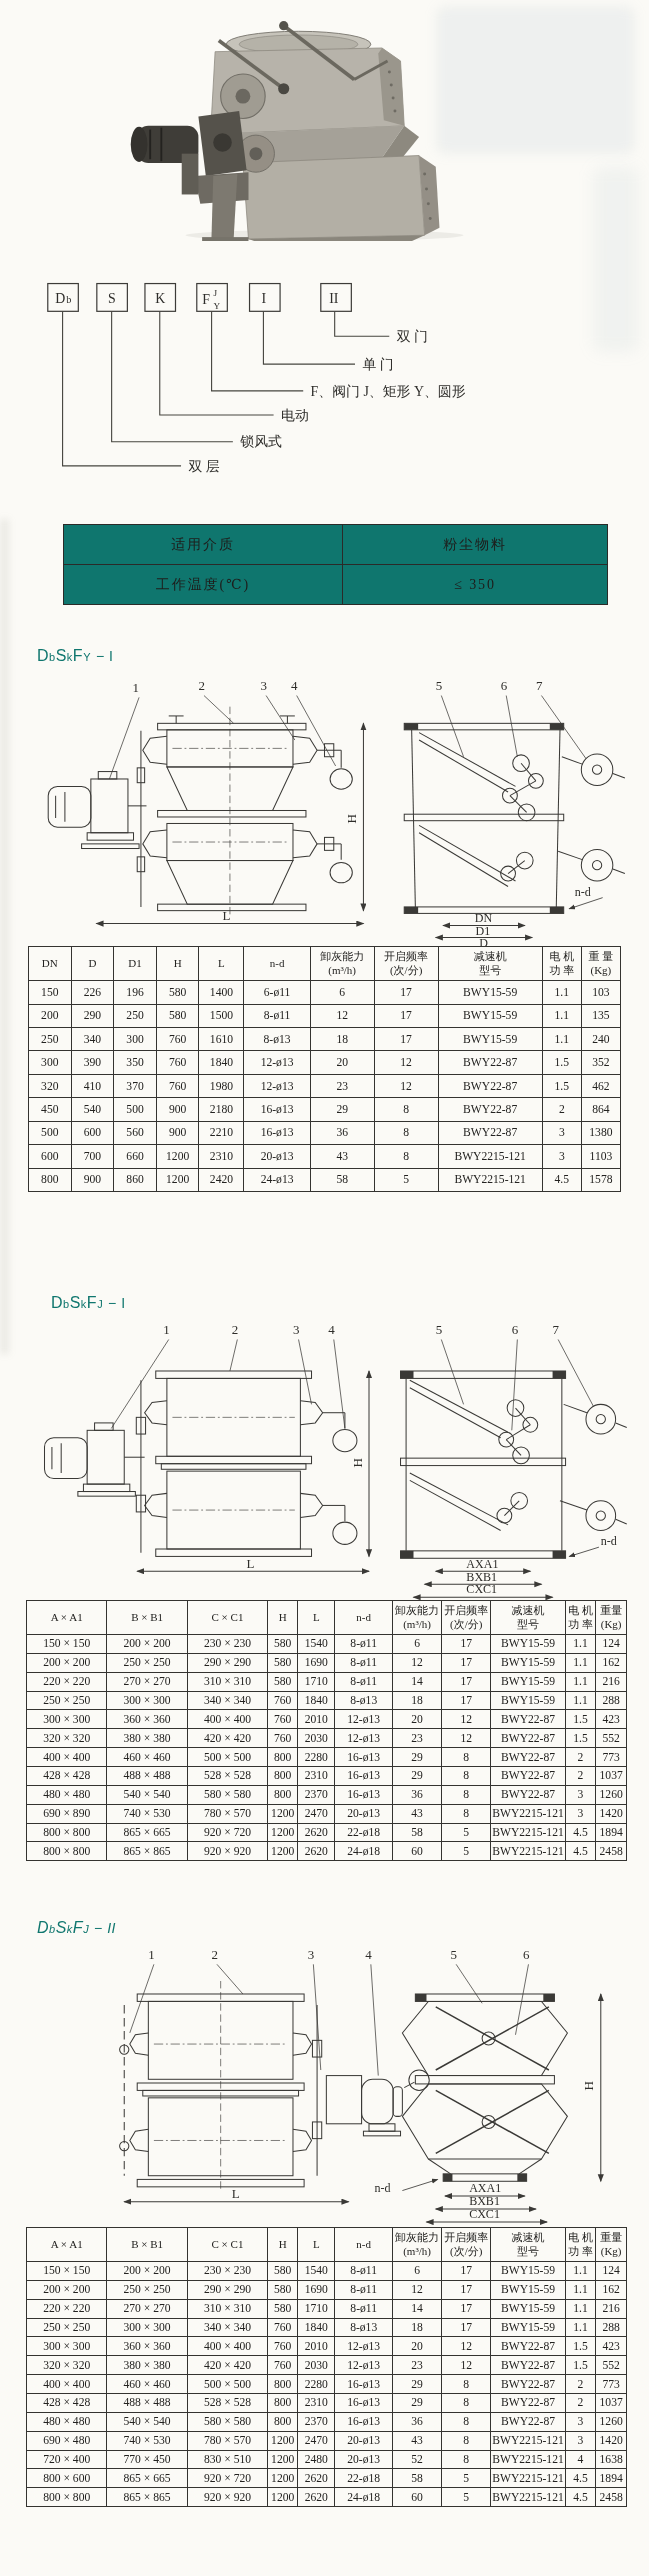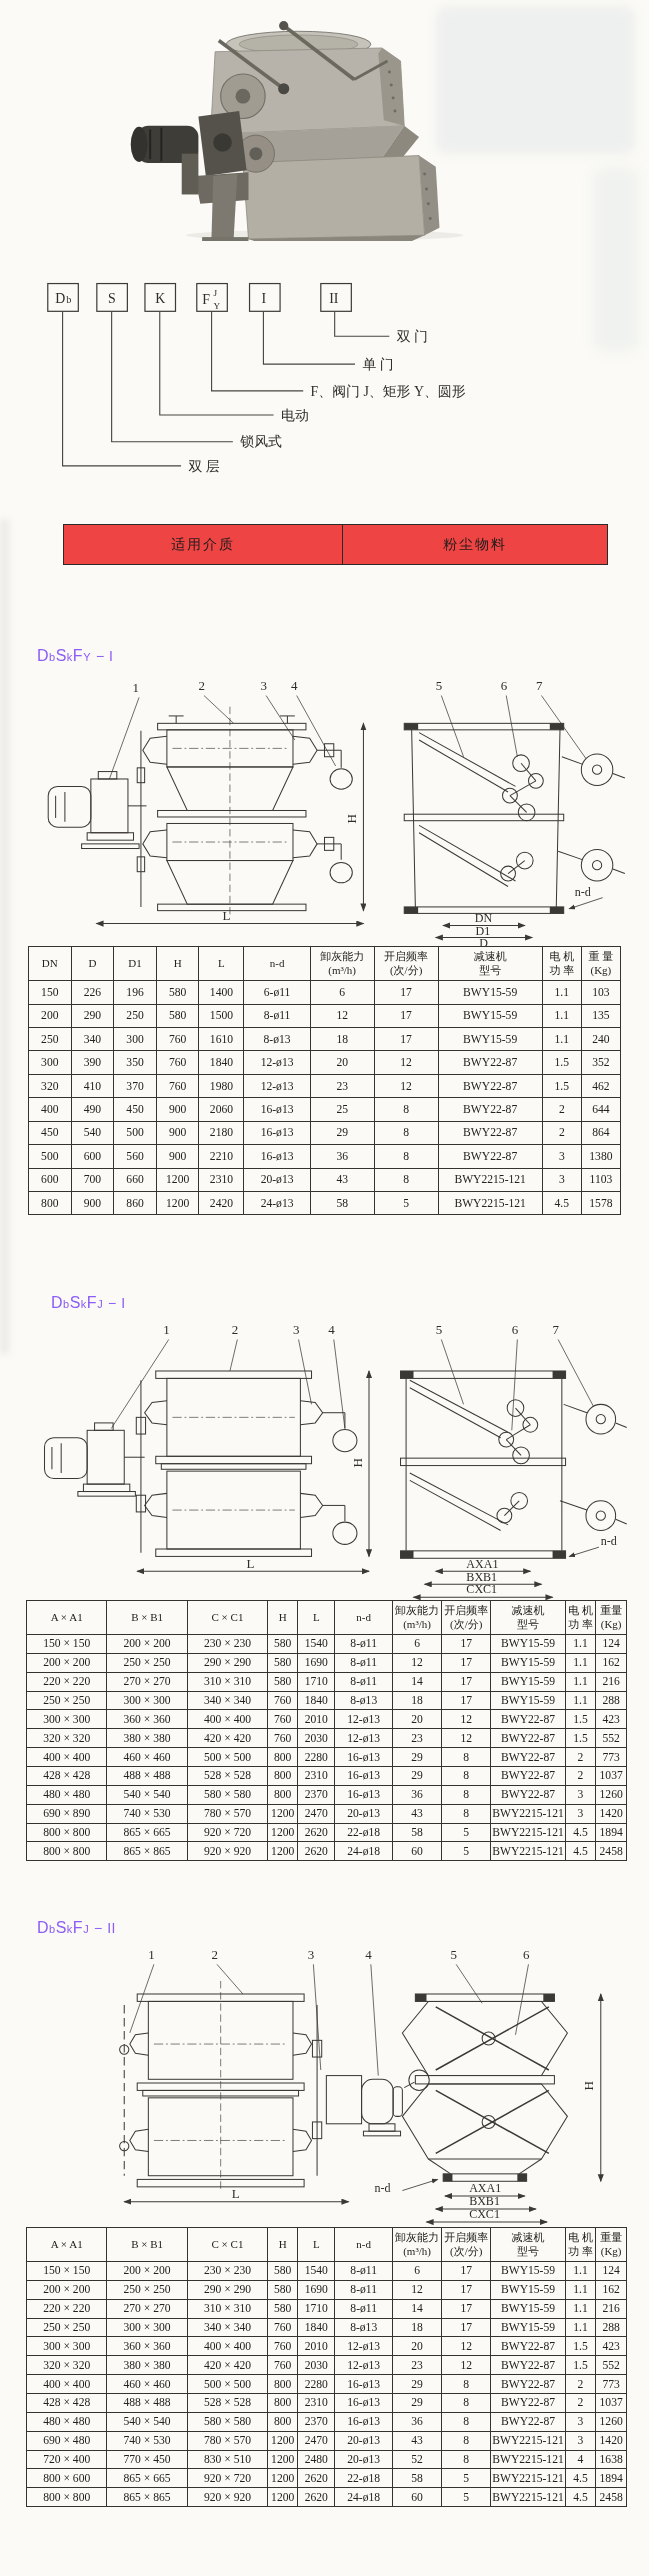--- a/index.html
+++ b/index.html
@@ -9,29 +9,29 @@
     font-family:"Liberation Serif","DejaVu Serif",serif;
     color:#1e1d1b;
   }
   .artifact{position:absolute;pointer-events:none;}
   svg text{font-family:"Liberation Serif","DejaVu Serif",serif;fill:#2e2d2a;}
   .abs{position:absolute;}
   
   .sec-heading{
     position:absolute;left:37px;
     font-family:"Liberation Sans","DejaVu Sans",sans-serif;
-    font-size:16px;color:#8b5cf6;letter-spacing:0.5px;
+    font-size:16px;color:#0f766e;letter-spacing:0.5px;
   }
   .sec-heading .sm{font-size:11px;}
   .sec-heading .suffix{font-size:14px;}
   
   .specs{
     position:absolute;left:63px;top:524px;width:545px;
     border-collapse:collapse;table-layout:fixed;
-    background:#ef4444;
+    background:#0f766e;
   }
   .specs td{
     border:1.3px solid #2b2a28;height:37px;text-align:center;
     font-size:14px;letter-spacing:1.9px;
   }
   
   table.dims{
     position:absolute;border-collapse:collapse;table-layout:fixed;
     background:#fbfaf6;
   }
@@ -143,20 +143,24 @@
       <text x="259" y="182">锁风式</text>
       <text x="203" y="208">双 层</text>
     </g>
   </svg>
 
   <table class="specs">
     <tbody>
         <tr>
       <td style="width:276px">适用介质</td>
       <td>粉尘物料</td>
+    </tr>
+    <tr>
+      <td>工作温度(℃)</td>
+      <td>≤ 350</td>
     </tr>
   </tbody>
     </table>
 
   <div class="sec-heading" style="top:647px;">
     <span>D</span><span class="sm">b</span><span>S</span><span class="sm">k</span><span>F</span><span class="sm">Y</span>
     <span class="suffix">− I</span>
   </div>
 
   <svg class="abs" style="left:0;top:675px;" width="649" height="271" viewBox="0 0 700 292">
@@ -367,33 +371,20 @@
           <td>760</td>
           <td>1980</td>
           <td>12-ø13</td>
           <td>23</td>
           <td>12</td>
           <td>BWY22-87</td>
           <td>1.5</td>
           <td>462</td>
         </tr>
         <tr>
-          <td>400</td>
-          <td>490</td>
-          <td>450</td>
-          <td>900</td>
-          <td>2060</td>
-          <td>16-ø13</td>
-          <td>25</td>
-          <td>8</td>
-          <td>BWY22-87</td>
-          <td>2</td>
-          <td>644</td>
-        </tr>
-        <tr>
           <td>450</td>
           <td>540</td>
           <td>500</td>
           <td>900</td>
           <td>2180</td>
           <td>16-ø13</td>
           <td>29</td>
           <td>8</td>
           <td>BWY22-87</td>
           <td>2</td>
@@ -739,21 +730,21 @@
           <td>24-ø18</td>
           <td>60</td>
           <td>5</td>
           <td>BWY2215-121</td>
           <td>4.5</td>
           <td>2458</td>
         </tr>
       </tbody>
     </table>
 
-  <div class="sec-heading" style="top:1919px;">
+  <div class="sec-heading" style="top:1919px;font-style:italic;">
     <span>D</span><span class="sm">b</span><span>S</span><span class="sm">k</span><span>F</span><span class="sm">J</span>
     <span class="suffix">− II</span>
   </div>
 
   <svg class="abs" style="left:0;top:1940px;" width="649" height="286" viewBox="0 0 700 308">
     <defs>
       <marker id="ar3" markerWidth="9" markerHeight="8" refX="7" refY="3" orient="auto-start-reverse">
         <path d="M0,0 L8,3 L0,6 z" fill="#3a3936"></path>
       </marker>
     </defs>

